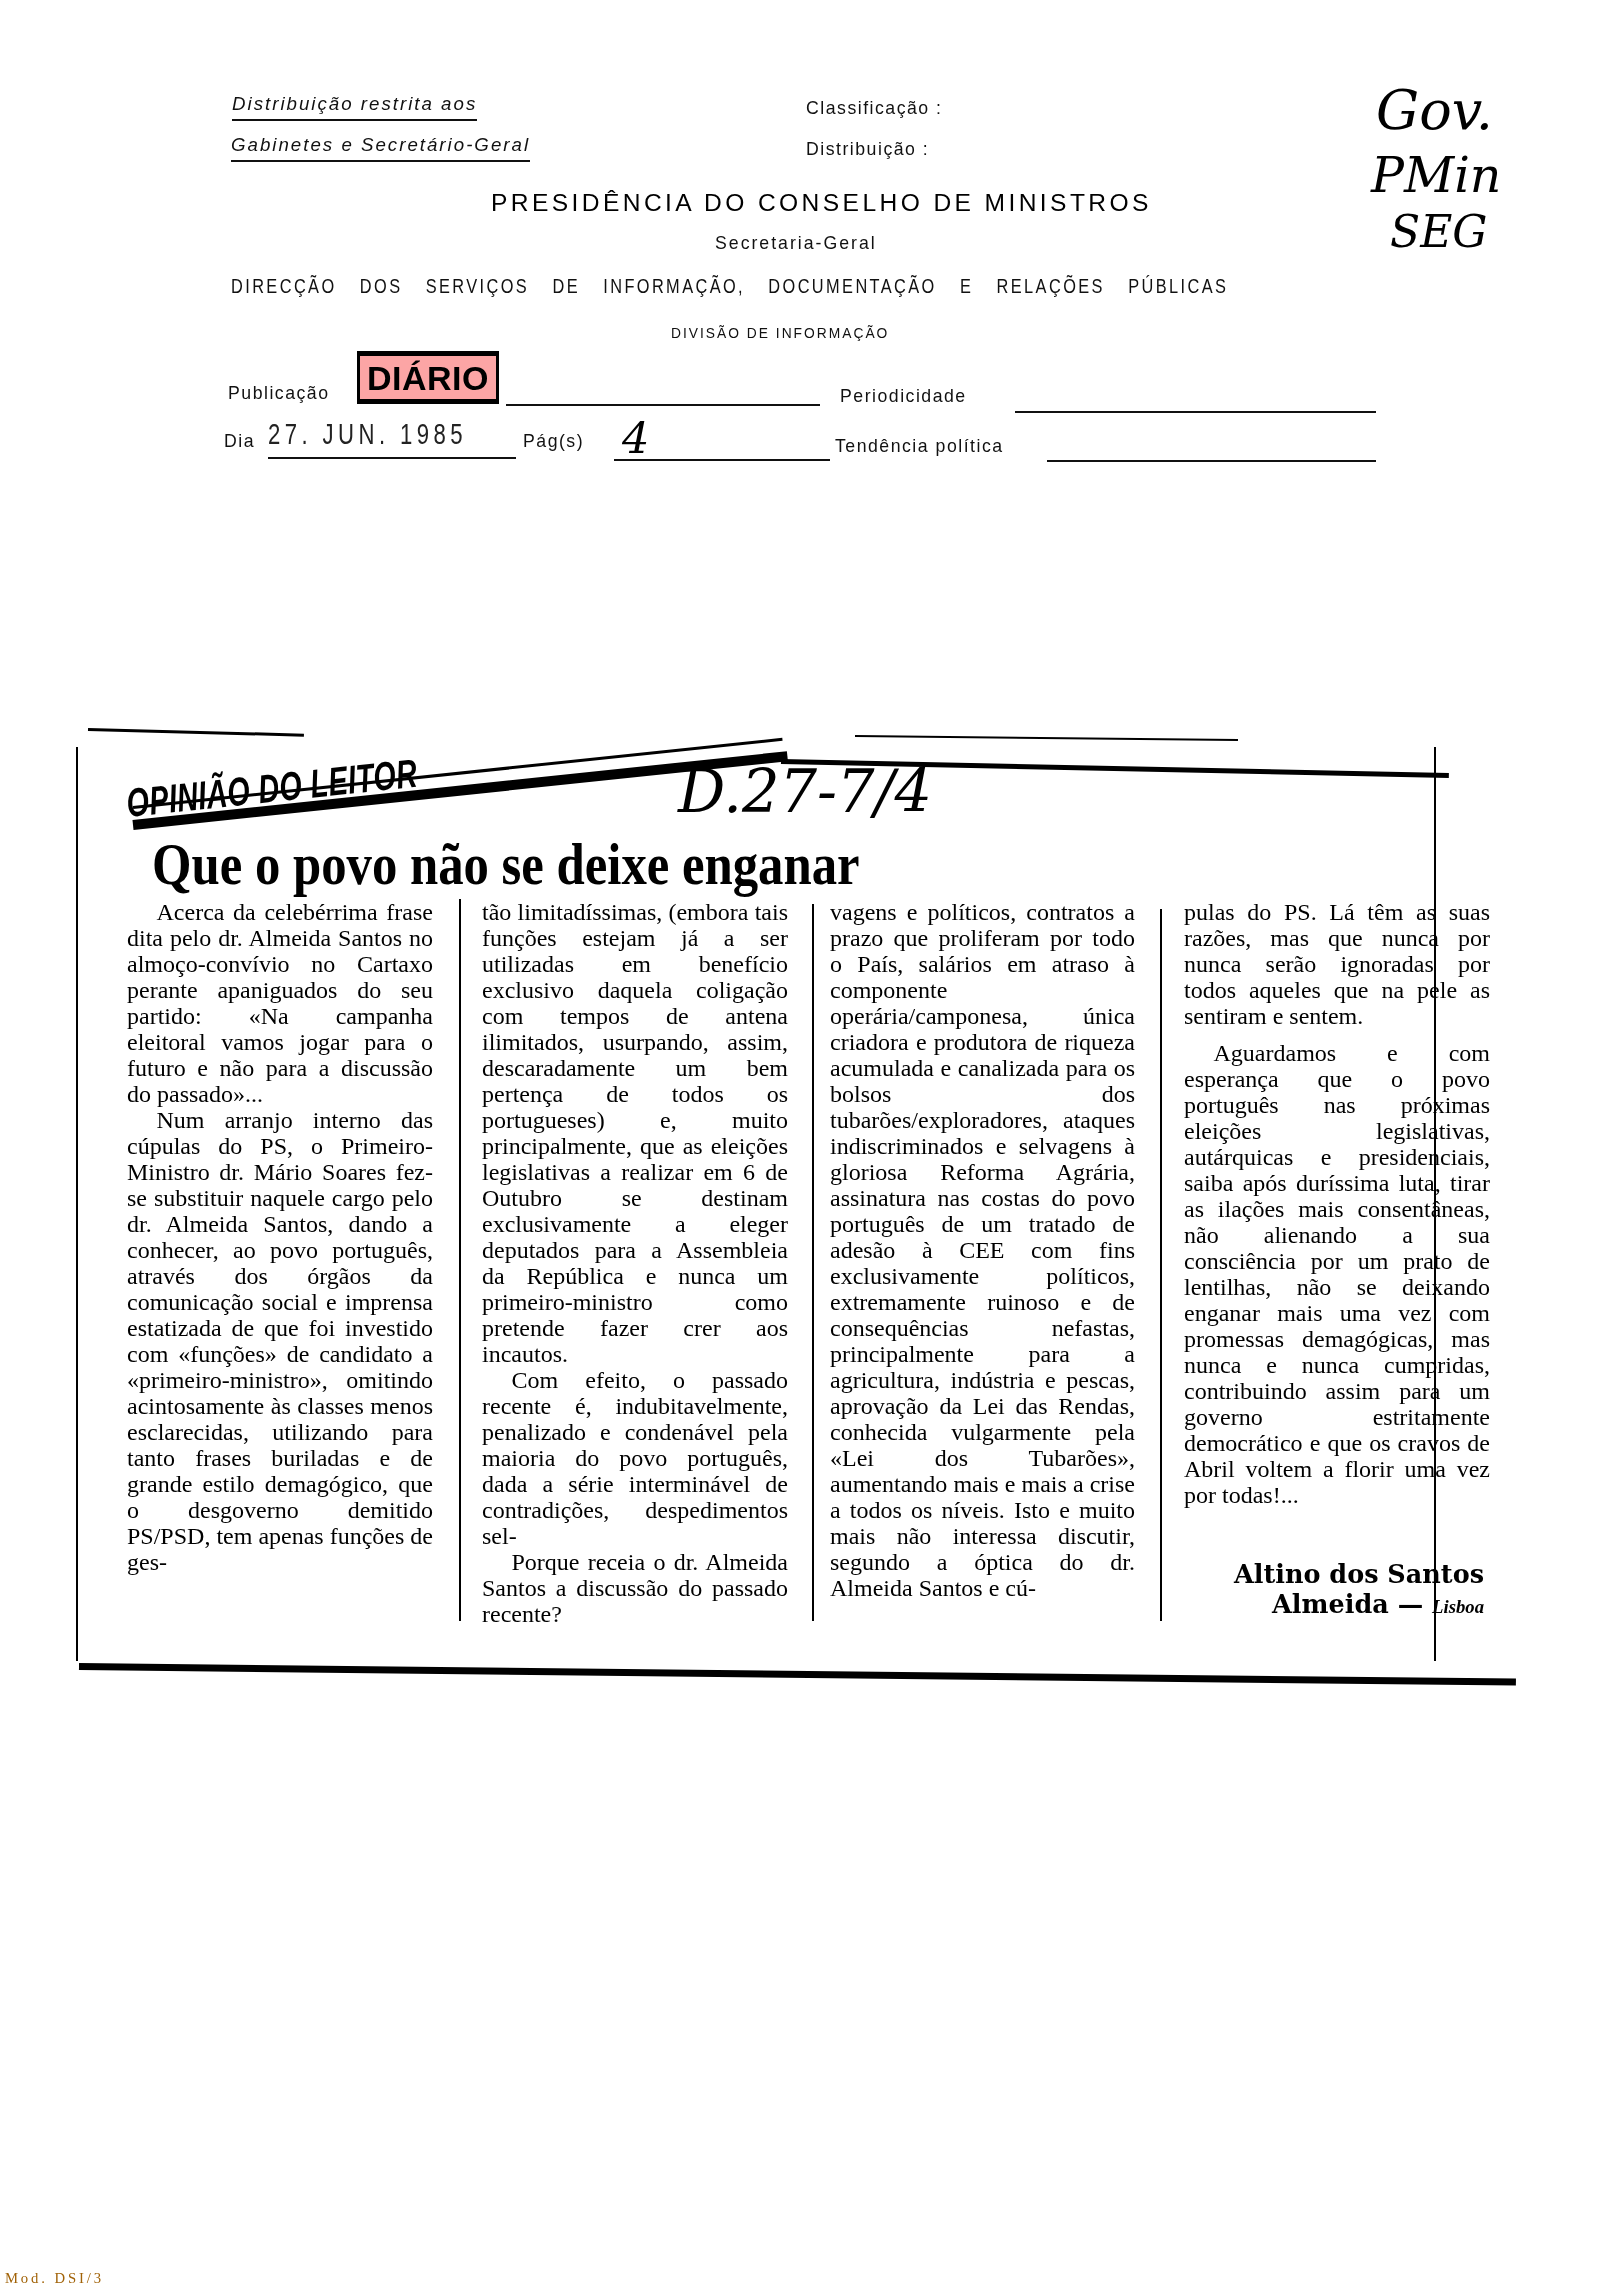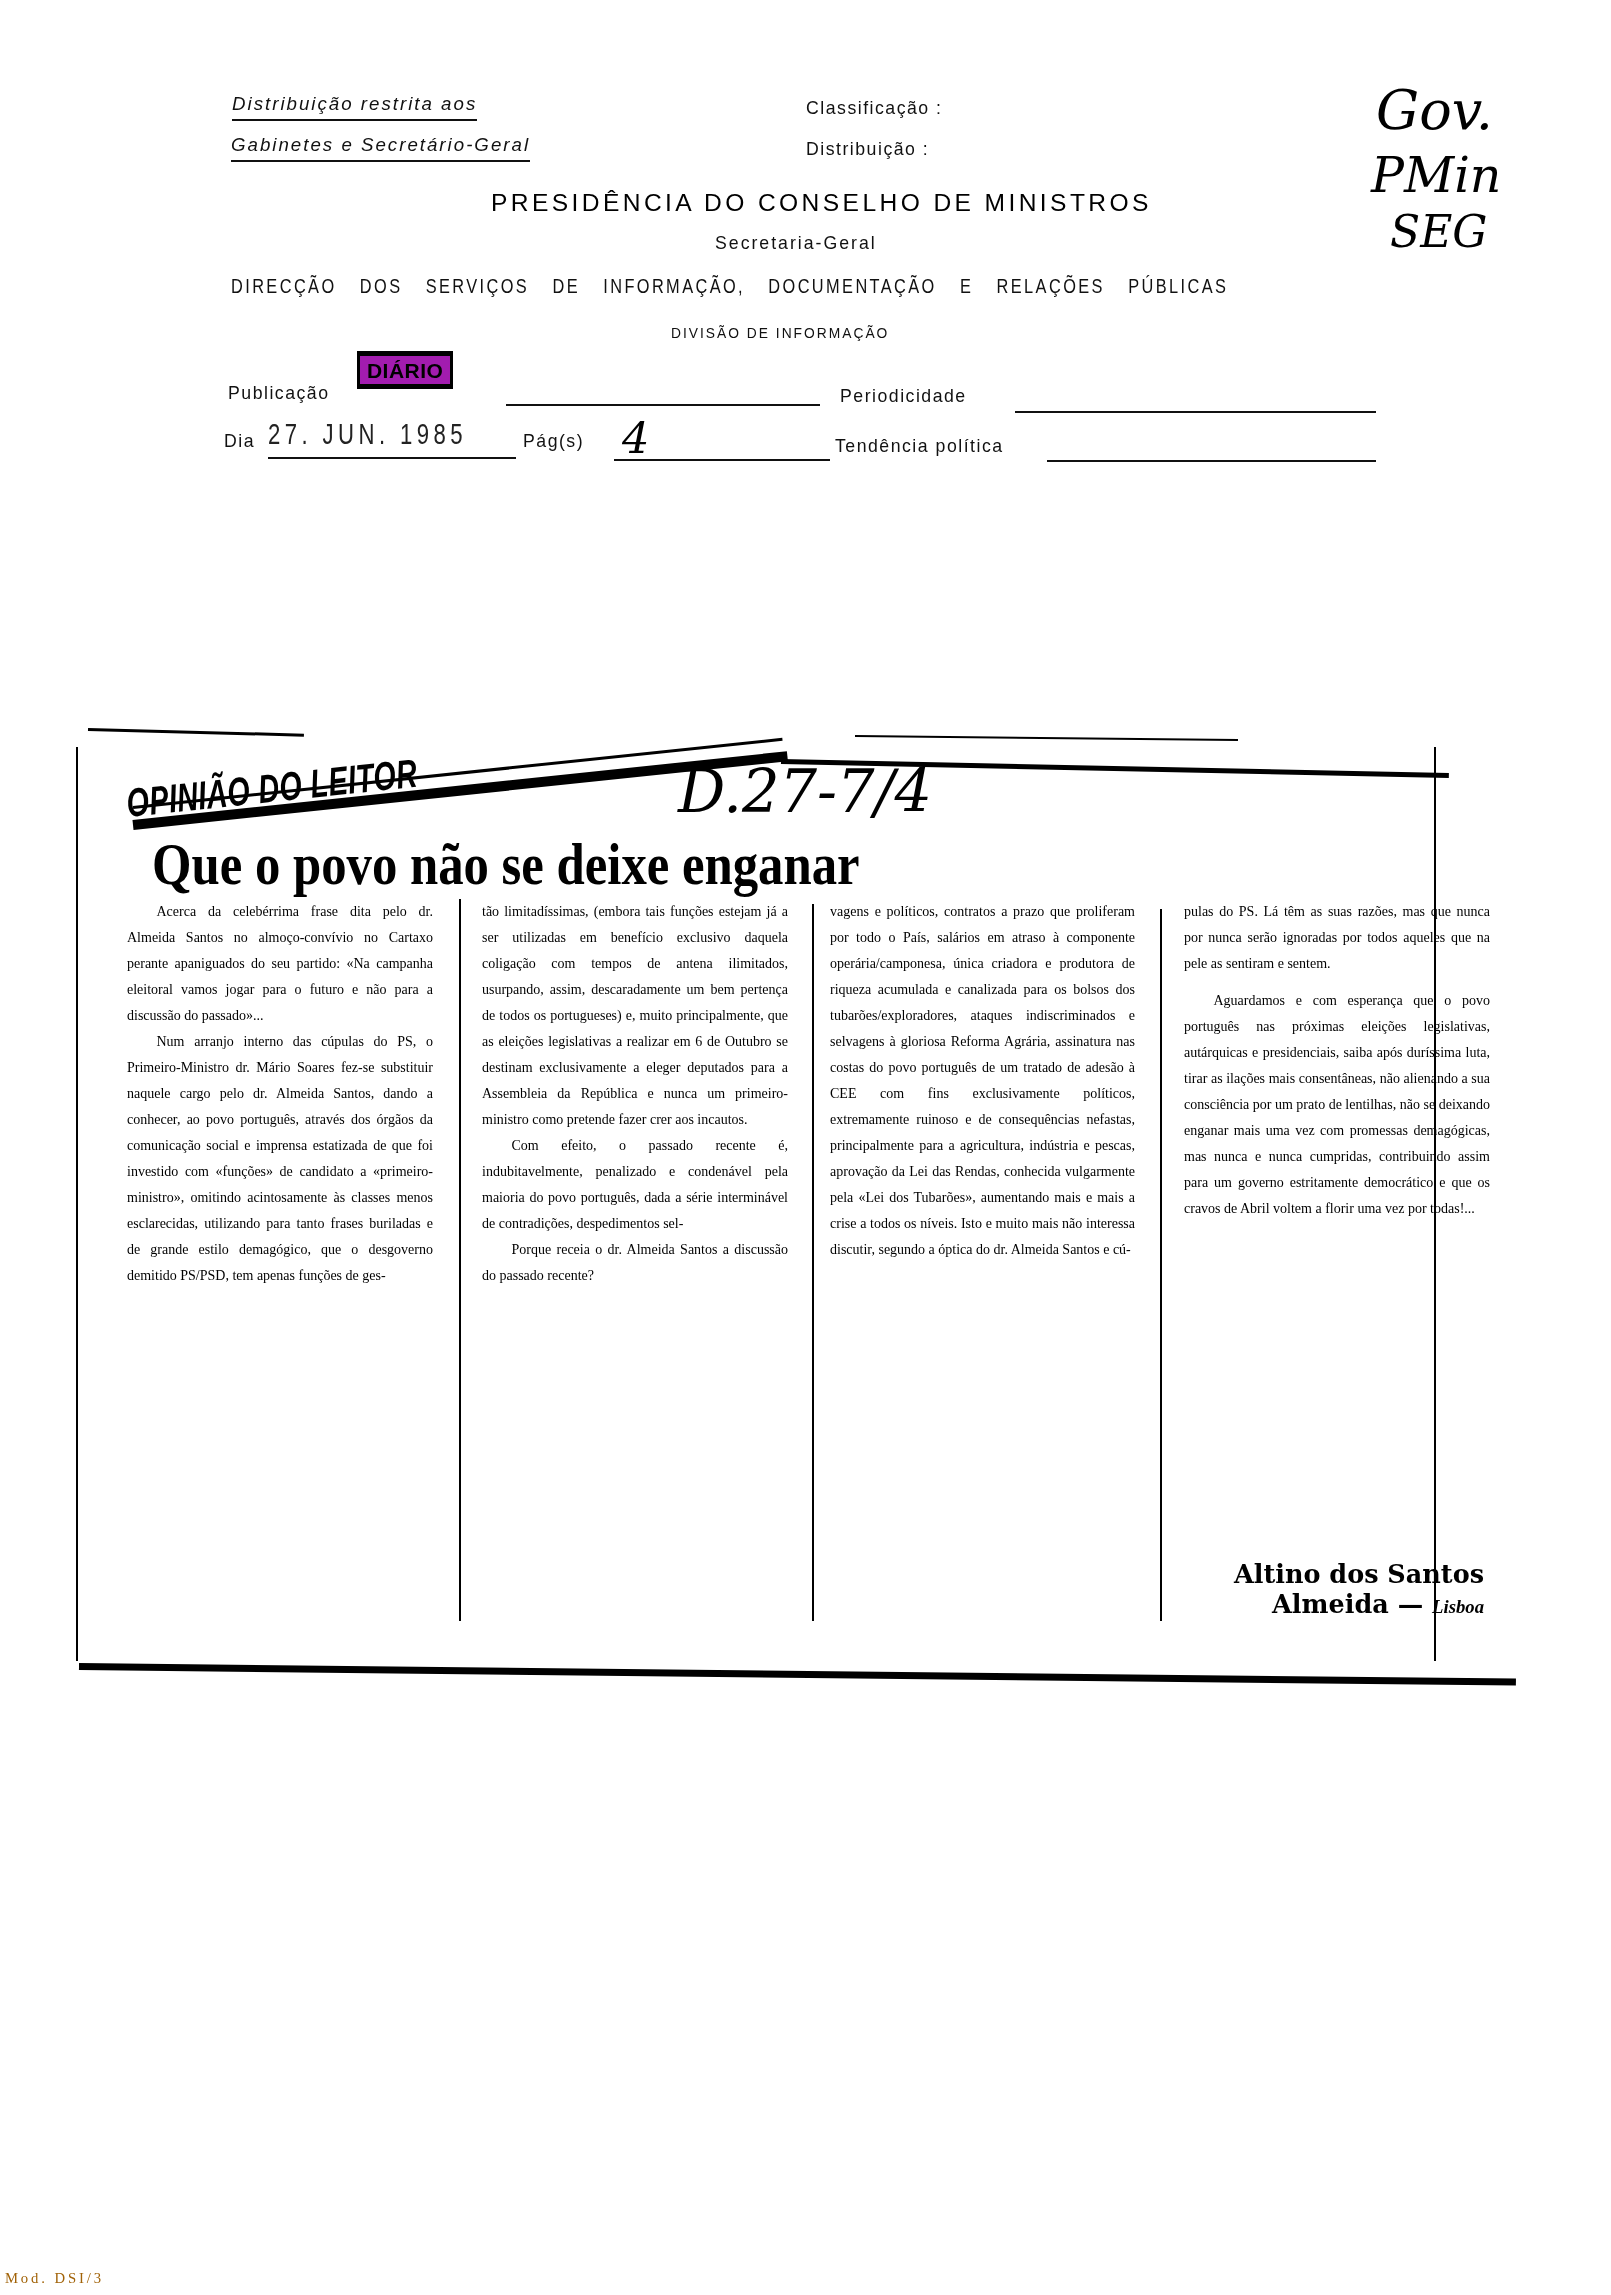--- a/index.html
+++ b/index.html
@@ -33,22 +33,22 @@
       word-spacing: 19.7px;
     }
     .title-div {
       font-family: "Liberation Sans", sans-serif; font-size: 13.8px;
       letter-spacing: 2px; color: #111; white-space: nowrap;
     }
     .rule { border-bottom: 2px solid #111; height: 0; }
     .pub-box {
       border: 3.4px solid #000; border-top-width: 5.9px; border-bottom-width: 5.9px;
       font-family: "Liberation Sans", sans-serif; font-weight: bold;
-      font-size: 21px; padding: 2.9px 6.9px 1px 6.9px; letter-spacing: 0.5px;
-      background: #a21caf;
+      font-size: 34px; padding: 2.9px 6.9px 1px 6.9px; letter-spacing: 0.5px;
+      background: #fca5a5;
     }
     .hand {
       font-family: "DejaVu Serif", serif; font-style: italic; color: #000000;
       white-space: nowrap;
     }
     .stamp-date {
       font-family: "Liberation Sans Narrow", "Liberation Sans", sans-serif;
       font-size: 29.5px; letter-spacing: 5.9px; color: #222; white-space: nowrap;
       transform: scaleX(0.75); transform-origin: left bottom;
     }
@@ -89,21 +89,21 @@
       background: #000; transform: rotate(-6deg); transform-origin: left;
     }
     .headline {
       position: absolute; left: 152px; top: 830px;
       font-family: "Liberation Serif", serif; font-weight: bold;
       font-size: 59px; white-space: nowrap; letter-spacing: 0px;
       transform: scaleX(0.86); transform-origin: left top;
     }
     .col {
       position: absolute; top: 899px;
-      font-family: "Liberation Serif", serif; font-size: 14px; line-height: 26px;
+      font-family: "Liberation Serif", serif; font-size: 24px; line-height: 26px;
       text-align: justify; hyphens: manual; color: #000;
     }
     .col p { margin: 0; text-indent: 0; }
     .col p.ind { text-indent: 29.5px; }
     .col p.gap { margin-top: 10.8px; }
     .col-rule { position: absolute; width: 0; border-left: 2.5px solid #000; }
     .signature {
       font-family: "DejaVu Serif", serif; font-weight: bold; font-size: 25.5px;
       text-align: right; line-height: 29.5px;
     }

